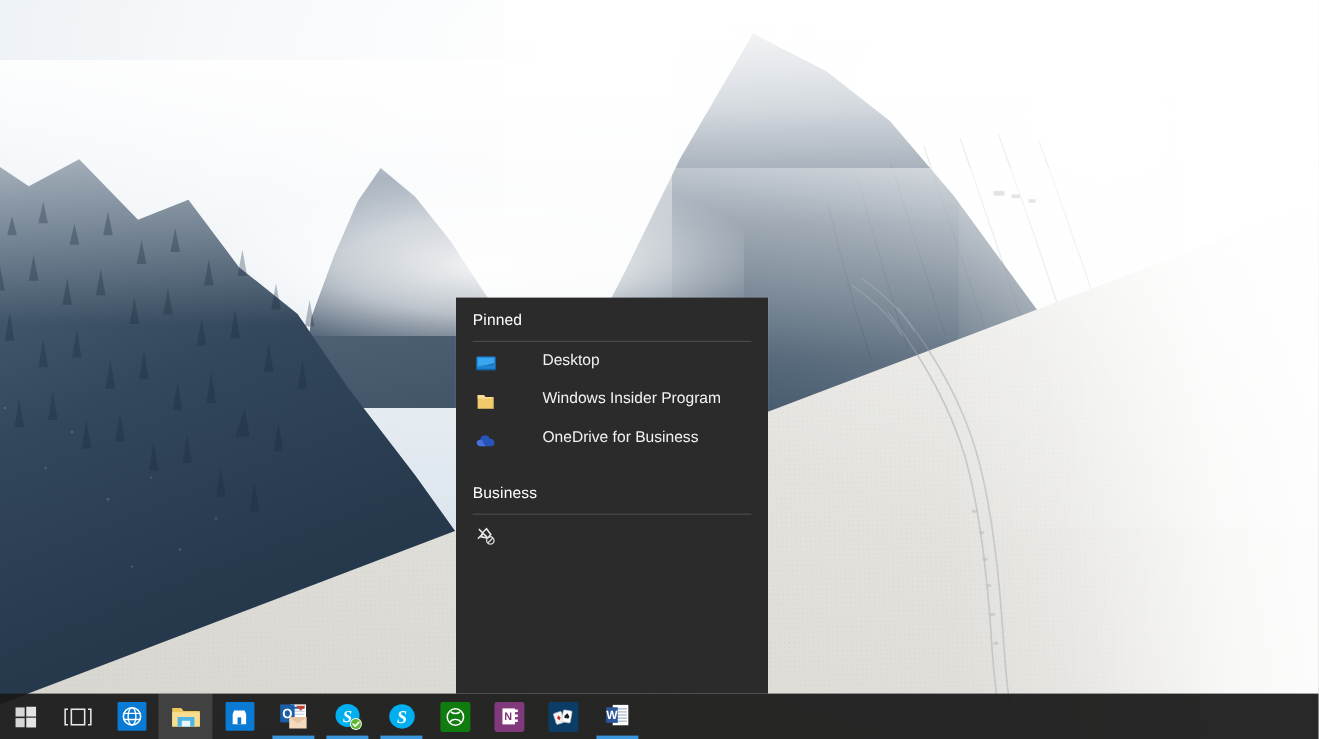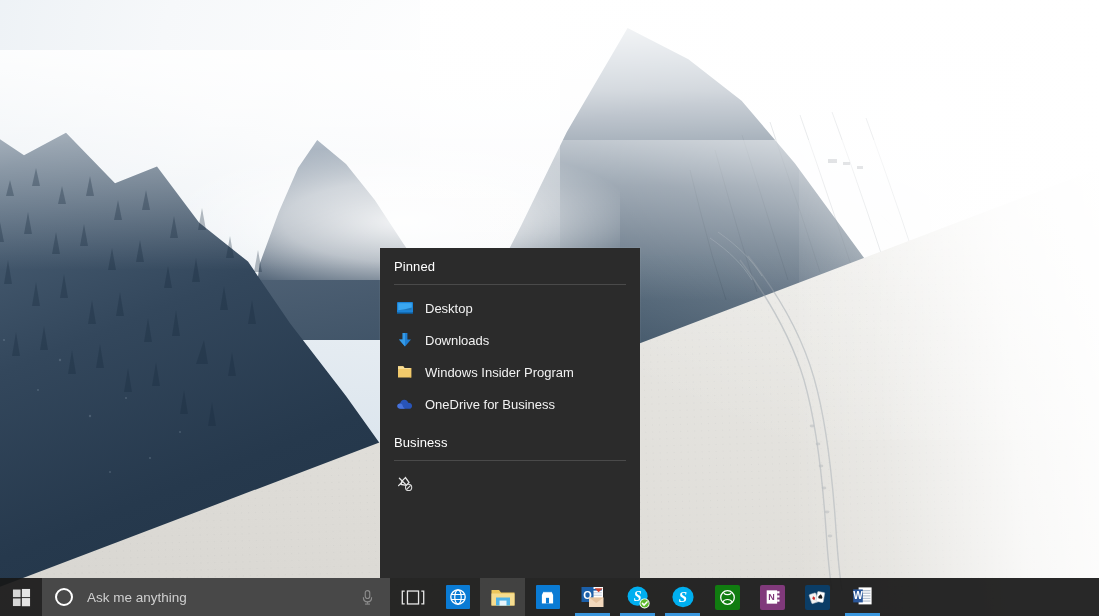--- a/index.html
+++ b/index.html
@@ -154,24 +154,24 @@
     letter-spacing: 0.1px;
   }
   .jl-rule {
     height: 1px;
     background: #4a4a4a;
     margin: 0 14px 0 14px;
   }
   .jl-list { padding: 7px 0 4px 0; }
   .jl-item {
     display: flex;
-    align-items: center;
     height: 32px;
     padding-left: 14px;
     cursor: default;
+    gap: 27px;
   }
   .jl-ico {
     width: 22px;
     height: 22px;
     margin-right: 9px;
     flex: 0 0 22px;
     display: flex;
     align-items: center;
     justify-content: center;
   }
@@ -398,29 +398,20 @@
           <svg width="18" height="18" viewBox="0 0 18 18">
             <rect x="1" y="3" width="16" height="11" rx="1" fill="#1c84d8"></rect>
             <rect x="2.2" y="4.2" width="13.6" height="7" fill="#3aa6f0"></rect>
             <path d="M2.2 11.2 L15.8 11.2 L15.8 8.6 L9 10.2 Z" fill="#1668ad" opacity="0.75"></path>
             <rect x="1" y="13.4" width="16" height="1.4" fill="#0f5f9e"></rect>
           </svg>
         </span>
         <span class="jl-label">Desktop</span>
       </div>
 
-      <div class="jl-item">
-        <span class="jl-ico">
-          <svg width="18" height="18" viewBox="0 0 18 18">
-            <path d="M6.6 2 H11.4 V8.6 H15 L9 15.4 L3 8.6 H6.6 Z" fill="#1f7fd4"></path>
-            <path d="M6.6 2 H9 V15.4 L3 8.6 H6.6 Z" fill="#3aa0ea" opacity="0.85"></path>
-          </svg>
-        </span>
-        <span class="jl-label">Downloads</span>
-      </div>
 
       <div class="jl-item">
         <span class="jl-ico">
           <svg width="18" height="18" viewBox="0 0 18 18">
             <path d="M2 3.2 H7.2 L8.5 4.9 H15.4 V14.6 H2 Z" fill="#f2ca6b"></path>
             <path d="M2 3.2 H7.2 L8.5 4.9 H14.2 V6.1 H2 Z" fill="#f7dd95"></path>
             <path d="M13.8 13 L15.4 14.6 H13.8 Z" fill="#d9ad49"></path>
           </svg>
         </span>
         <span class="jl-label">Windows Insider Program</span>
@@ -465,32 +456,20 @@
 
     <div class="tb-start">
       <svg width="19" height="19" viewBox="0 0 20 20">
         <rect x="1" y="1.6" width="8" height="8" fill="#d6d6d6"></rect>
         <rect x="10.4" y="1" width="8.6" height="8.6" fill="#e4e4e4"></rect>
         <rect x="1" y="11" width="8" height="8" fill="#d6d6d6"></rect>
         <rect x="10.4" y="10.6" width="8.6" height="8.6" fill="#e4e4e4"></rect>
       </svg>
     </div>
 
-    <div class="tb-search">
-      <span class="cortana-ring"></span>
-      <span class="search-ph">Ask me anything</span>
-      <span class="mic-btn">
-        <svg width="15" height="17" viewBox="0 0 16 18">
-          <rect x="5.6" y="1.6" width="4.8" height="8.4" rx="2.4" fill="none" stroke="#8d8d8d" stroke-width="1.2"></rect>
-          <path d="M3.6 8.6 C3.6 12.2 6 13.6 8 13.6 C10 13.6 12.4 12.2 12.4 8.6" fill="none" stroke="#8d8d8d" stroke-width="1.2"></path>
-          <path d="M8 13.6 L8 15.6" stroke="#8d8d8d" stroke-width="1.2"></path>
-          <path d="M5.4 16 L10.6 16" stroke="#8d8d8d" stroke-width="1.2"></path>
-        </svg>
-      </span>
-    </div>
 
     <div class="tb-apps">
 
       <div class="tb-app">
         <svg width="24" height="17" viewBox="0 0 26 18">
           <rect x="7" y="2" width="12" height="14" fill="none" stroke="#e8e8e8" stroke-width="1.4"></rect>
           <path d="M4 2 L1.4 2 L1.4 16 L4 16" fill="none" stroke="#e8e8e8" stroke-width="1.4"></path>
           <path d="M22 2 L24.6 2 L24.6 16 L22 16" fill="none" stroke="#e8e8e8" stroke-width="1.4"></path>
         </svg>
       </div>

